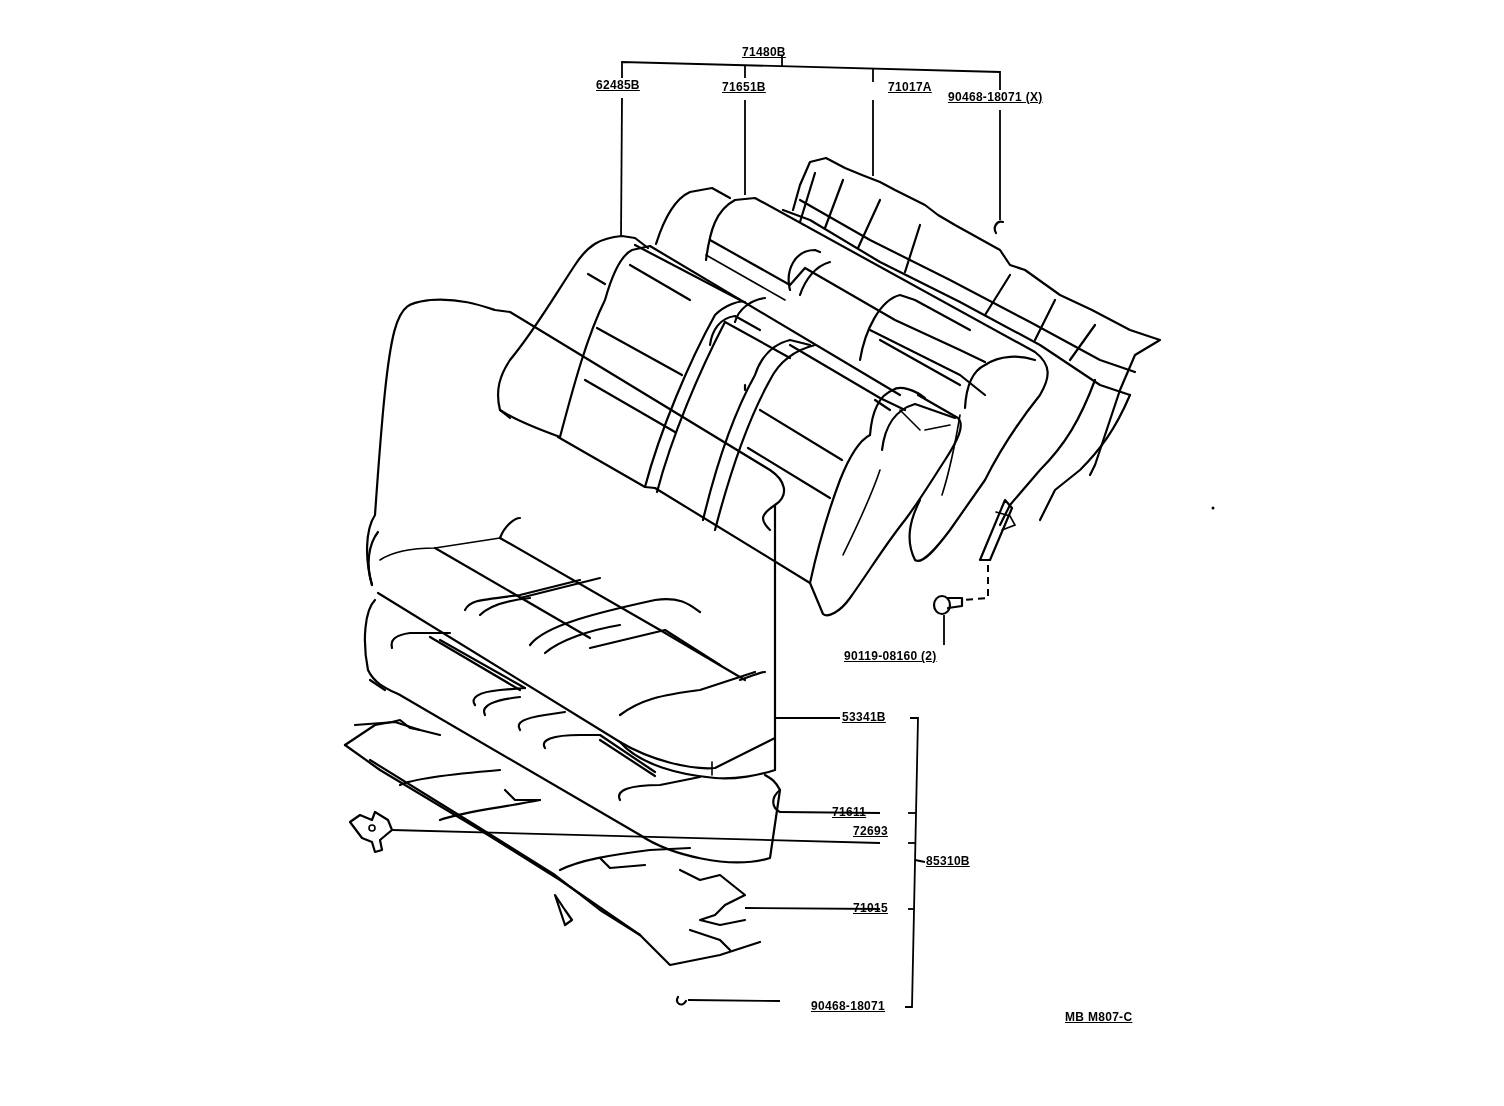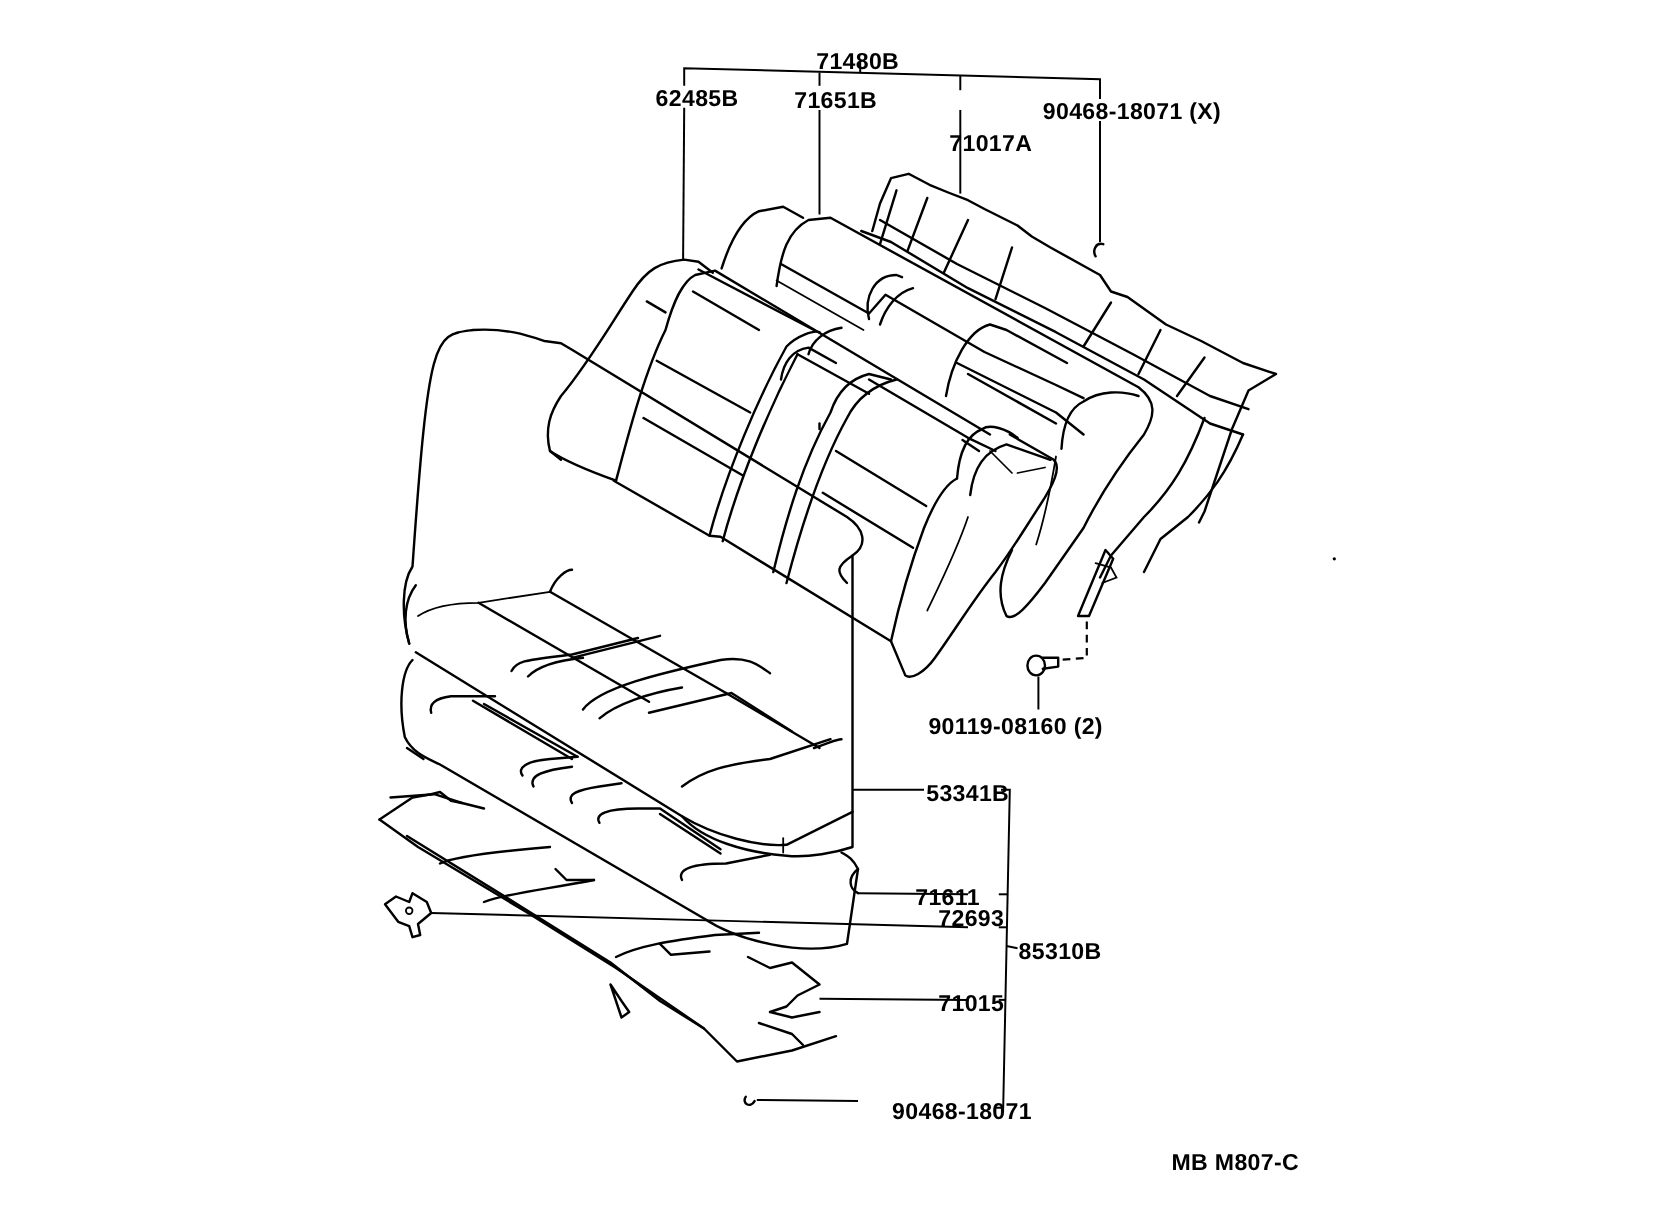--- a/index.html
+++ b/index.html
@@ -2,21 +2,21 @@
 <html><head>
 <meta charset="utf-8">
 <style>
   html, body { margin:0; padding:0; background:#ffffff; }
   body { width:1504px; height:1106px; position:relative; overflow:hidden; }
   #diagram { position:absolute; left:0; top:0; width:1504px; height:1106px; }
   .ln { fill:none; stroke:#000; stroke-width:2.2; stroke-linejoin:round; stroke-linecap:round; }
   .thin { fill:none; stroke:#000; stroke-width:1.6; stroke-linecap:round; }
   .lead { fill:none; stroke:#000; stroke-width:1.8; }
   .dash { fill:none; stroke:#000; stroke-width:2; stroke-dasharray:7 5; }
-  .lbl { position:absolute; font-family:"Liberation Sans", sans-serif; font-weight:bold; font-size:21px; color:#000; white-space:nowrap; line-height:1; letter-spacing:0.3px; }
+  .lbl { position:absolute; font-family:"Liberation Sans", sans-serif; font-weight:bold; font-size:12px; color:#000; white-space:nowrap; line-height:1; letter-spacing:0.3px;text-decoration:underline; }
 </style>
 </head>
 <body>
 
 <svg id="diagram" viewBox="0 0 1504 1106" xmlns="http://www.w3.org/2000/svg">
 
   <g>
     <polyline class="lead" points="622,78 622,62 1000,72 1000,90"></polyline>
     <line class="lead" x1="782" y1="55" x2="782" y2="66"></line>
     <line class="lead" x1="745" y1="78" x2="745" y2="66"></line>
@@ -169,22 +169,22 @@
     <line class="lead" x1="915" y1="860" x2="925" y2="862"></line>
     <line class="lead" x1="908" y1="909" x2="914" y2="909"></line>
   </g>
 
   <circle cx="1213" cy="508" r="1.5" fill="#000"></circle>
 </svg>
 
 <div class="lbl" style="left:742px;top:46px;">71480B</div>
 <div class="lbl" style="left:596px;top:79px;">62485B</div>
 <div class="lbl" style="left:722px;top:81px;">71651B</div>
-<div class="lbl" style="left:863px;top:81px;margin-top:39px;">71017A</div>
+<div class="lbl" style="left:888px;top:81px;">71017A</div>
 <div class="lbl" style="left:948px;top:91px;">90468-18071 (X)</div>
 <div class="lbl" style="left:844px;top:650px;">90119-08160 (2)</div>
 <div class="lbl" style="left:842px;top:711px;">53341B</div>
 <div class="lbl" style="left:832px;top:806px;">71611</div>
 <div class="lbl" style="left:853px;top:825px;">72693</div>
 <div class="lbl" style="left:926px;top:855px;">85310B</div>
 <div class="lbl" style="left:853px;top:902px;">71015</div>
 <div class="lbl" style="left:787px;top:1000px;margin-left:24px;">90468-18071</div>
-<div class="lbl" style="left:1065px;top:1011px;margin-top:36px;">MB M807-C</div>
+<div class="lbl" style="left:1065px;top:1011px;">MB M807-C</div>
 
 </body></html>

